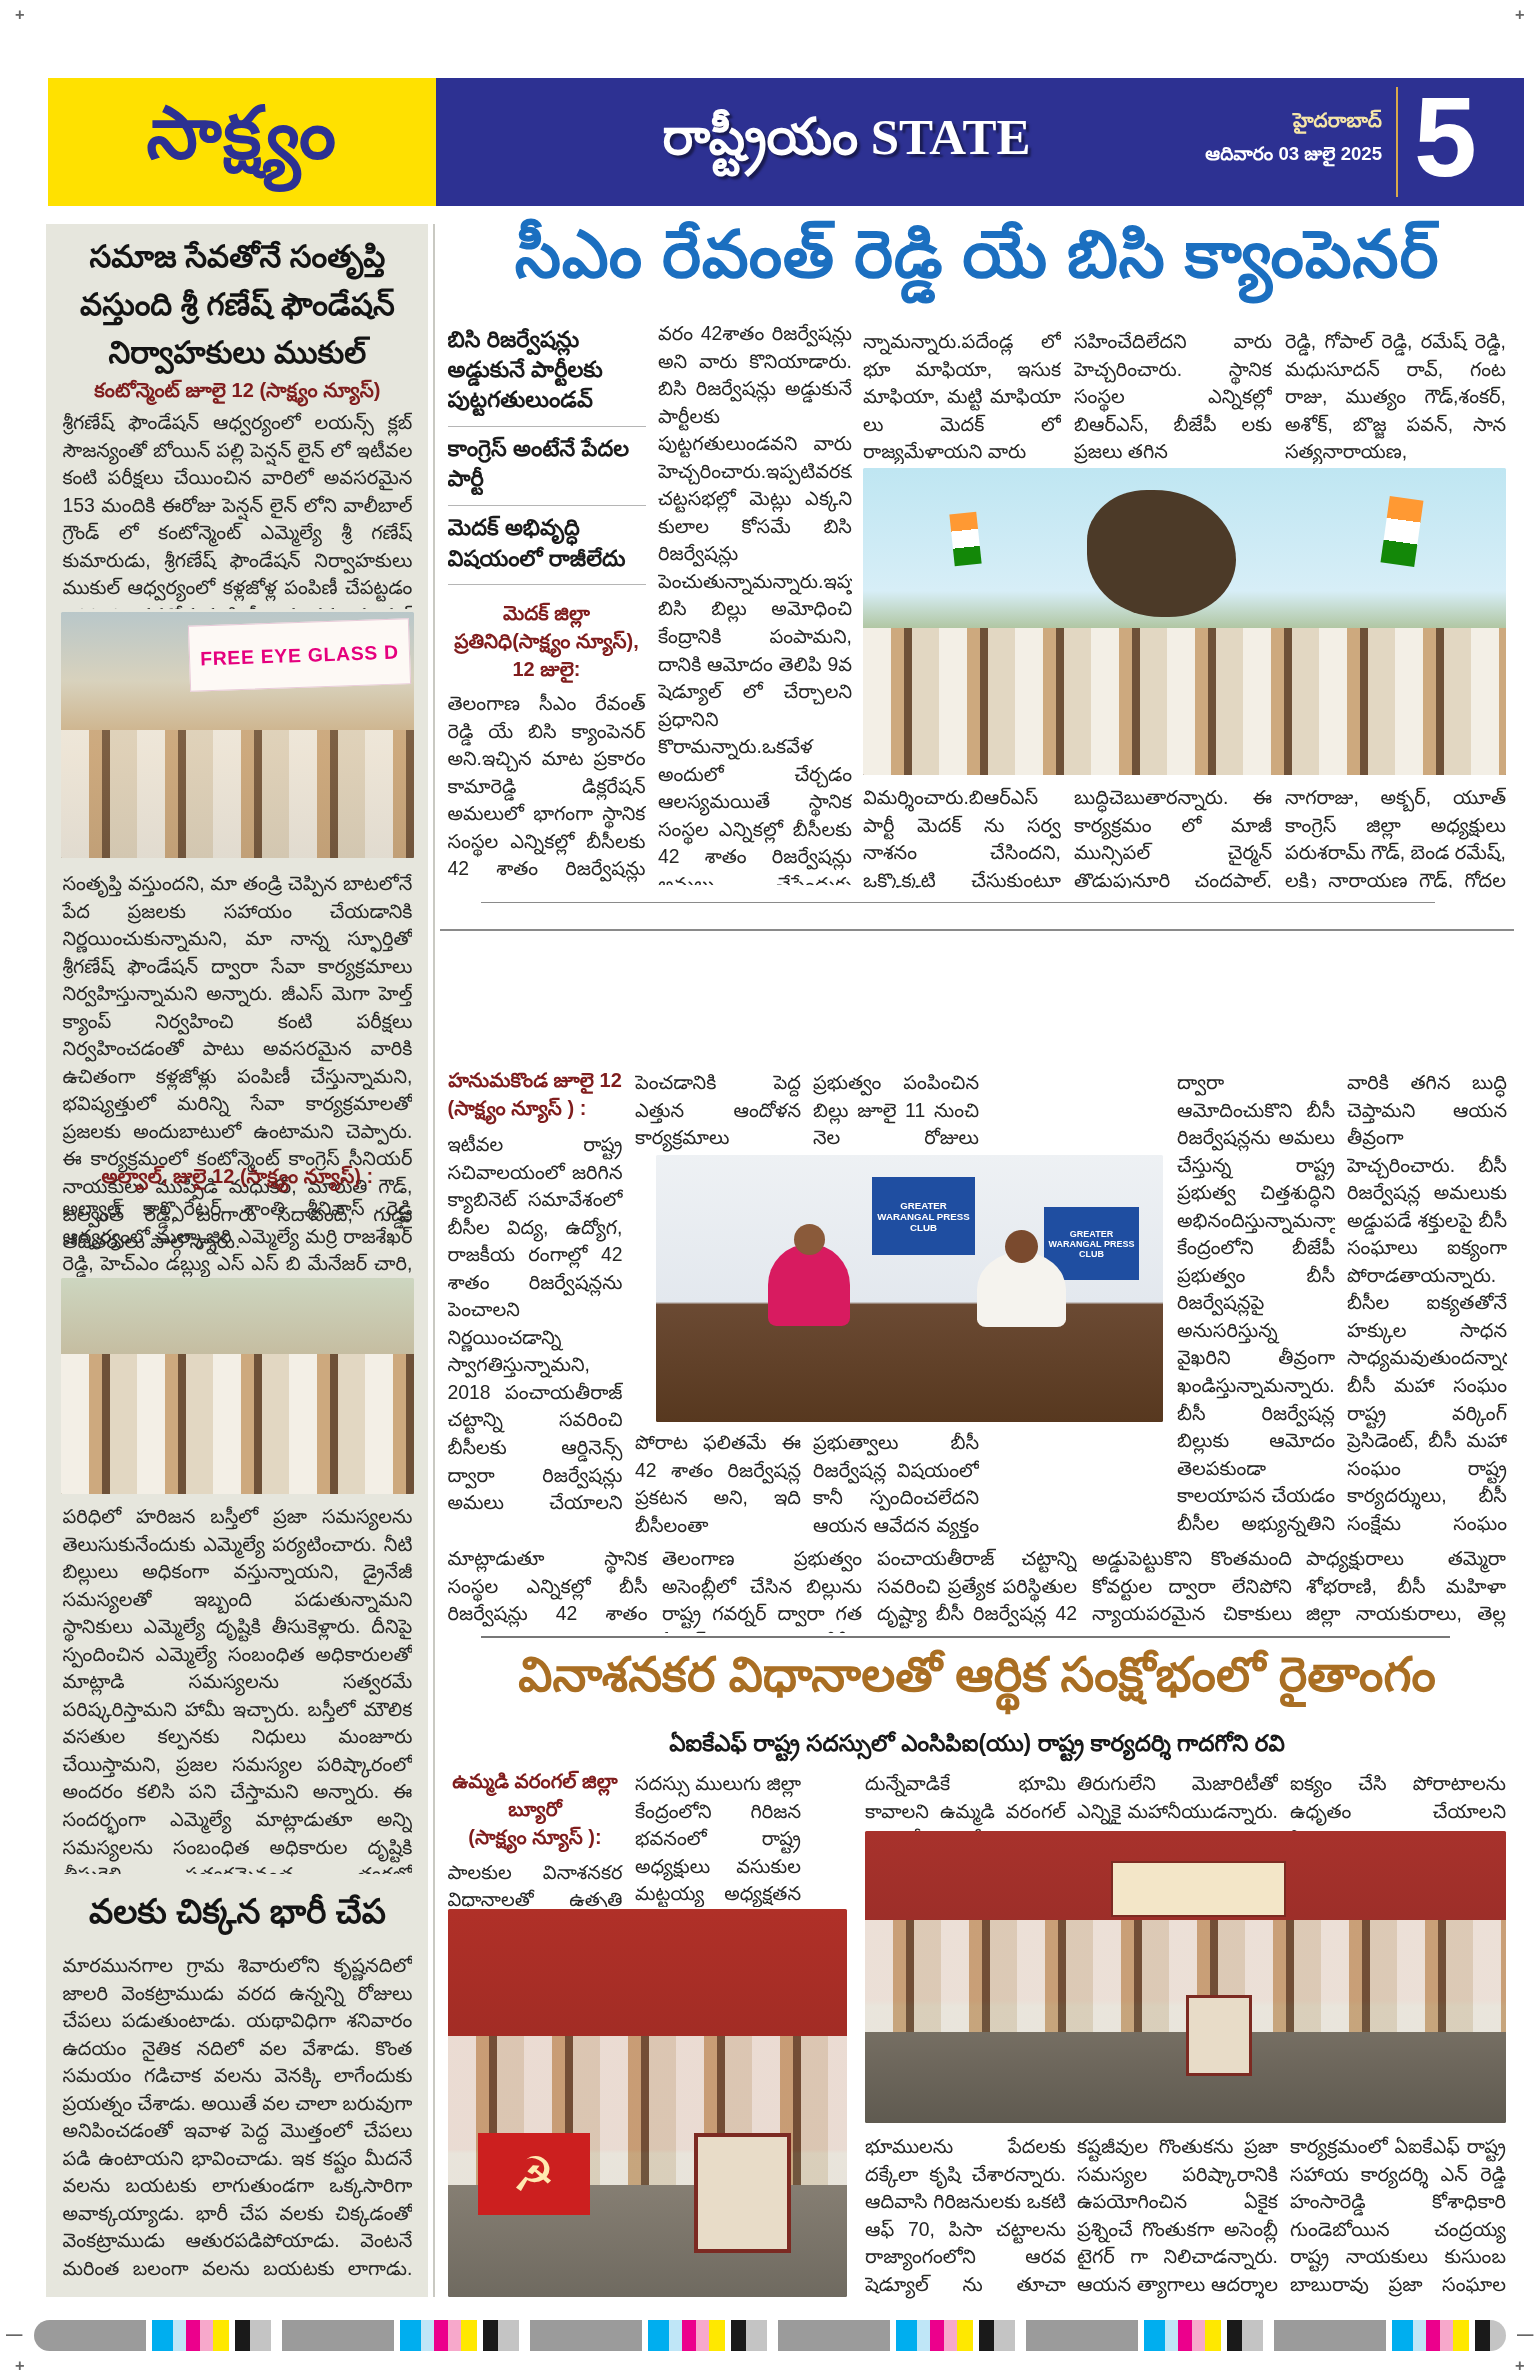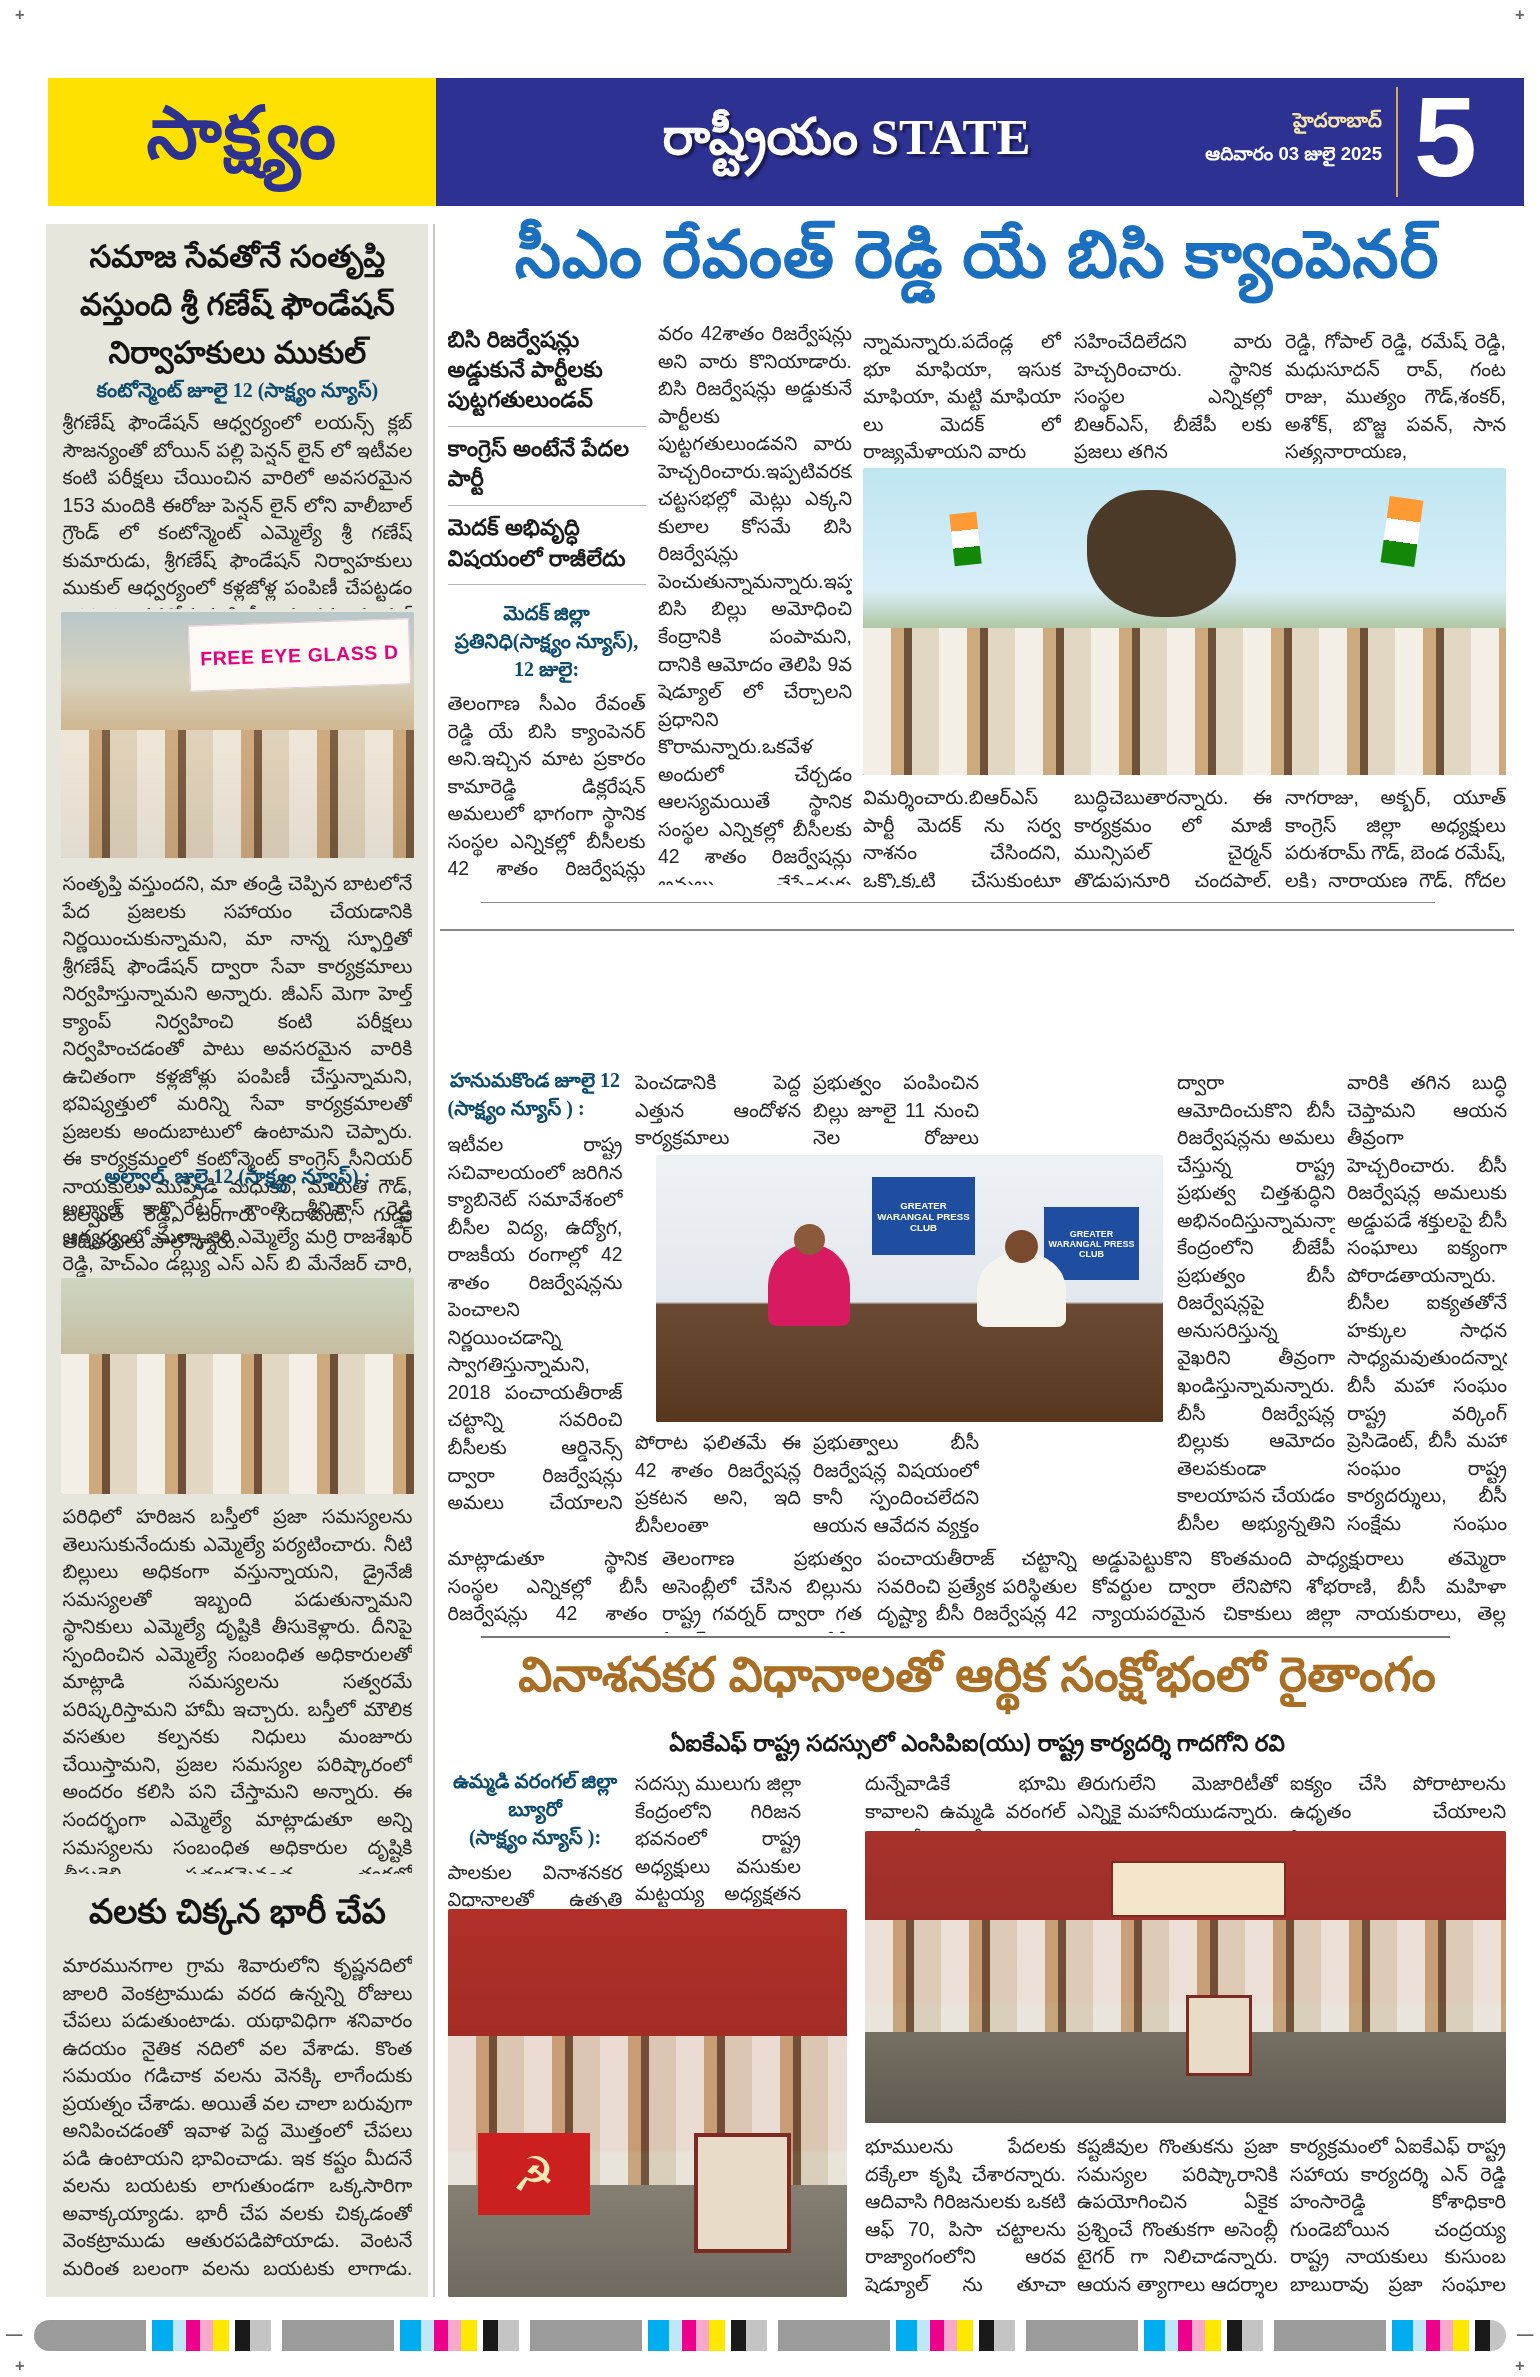--- a/index.html
+++ b/index.html
@@ -1,20 +1,20 @@
 <!DOCTYPE html>
 <html style="font-size:12px"><head>
 <meta charset="utf-8">
 <style>
   html,body{margin:0;padding:0;background:#ffffff;}
   .sheet{position:relative;width:1541px;height:2377px;background:#ffffff;overflow:hidden;
          font-family:"Liberation Sans","DejaVu Sans",sans-serif;color:#222;}
   .abs{position:absolute;}
   .txt{font-size:19.4px;line-height:1.42;text-align:justify;color:#262624;overflow:hidden;}
-  .red{color:#0c4a6e;font-weight:bold;text-align:center;font-family:Liberation Serif, serif;}
+  .red{color:#7f1d1d;font-weight:bold;text-align:center;}
   .headline{font-weight:700;text-align:center;}
   .rule{background:#8a8a8a;}
   .photo{position:absolute;overflow:hidden;border-radius:1.5px;}
   .deck-item{font-weight:bold;font-size:22.4px;line-height:1.35;padding:7.5px 0 10.4px 0;border-bottom:1.5px solid #b5b5b5;color:#1c1c1c;}
   .deck-item:last-of-type{border-bottom:1.5px solid #b5b5b5;}
   .crowd{background:repeating-linear-gradient(90deg,#f3efe6 0 28px,#cda97e 28px 41px,#6e5138 41px 49px,#e2d7c2 49px 76px);}
   .crop{color:#666;font-size:16.4px;font-weight:bold;}
 </style>
 </head>
 <body>

